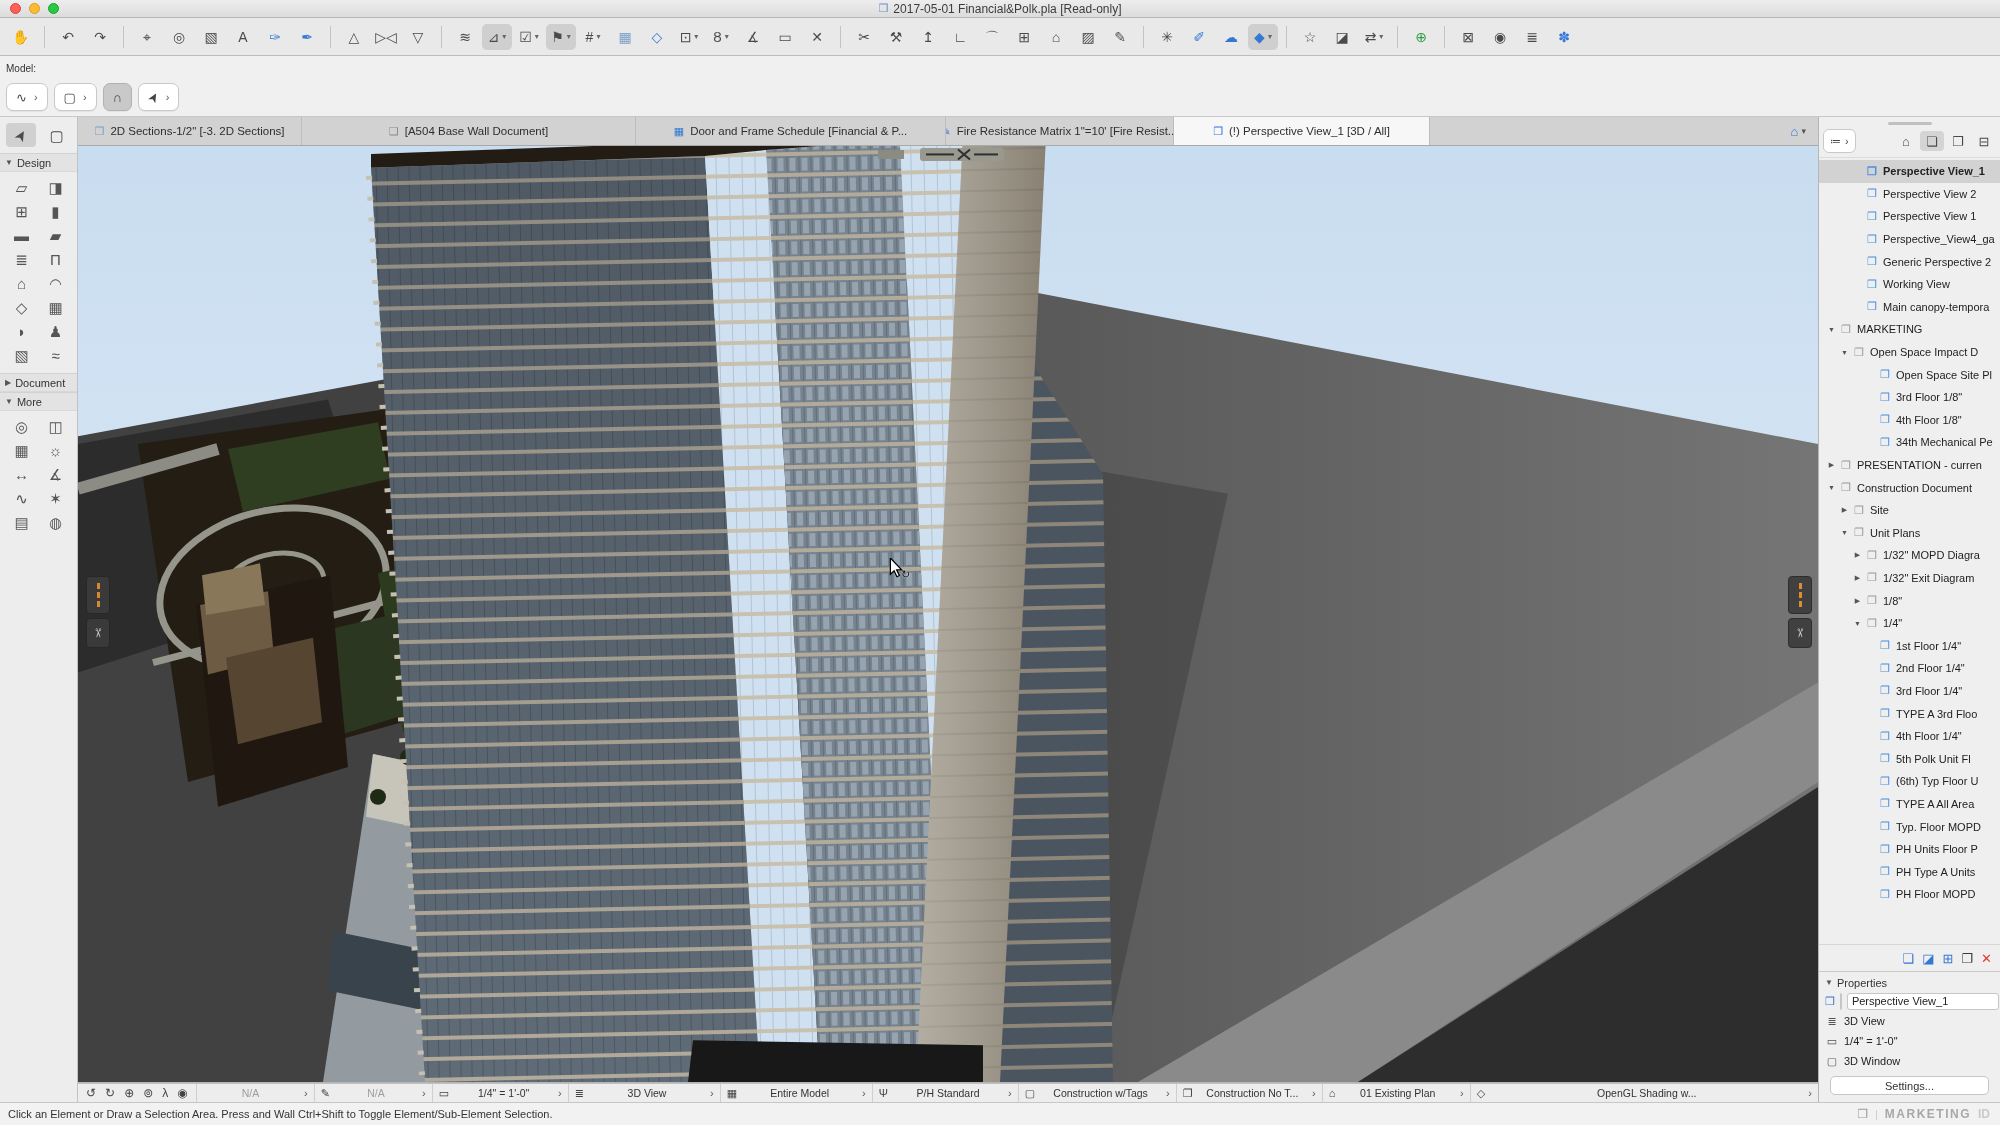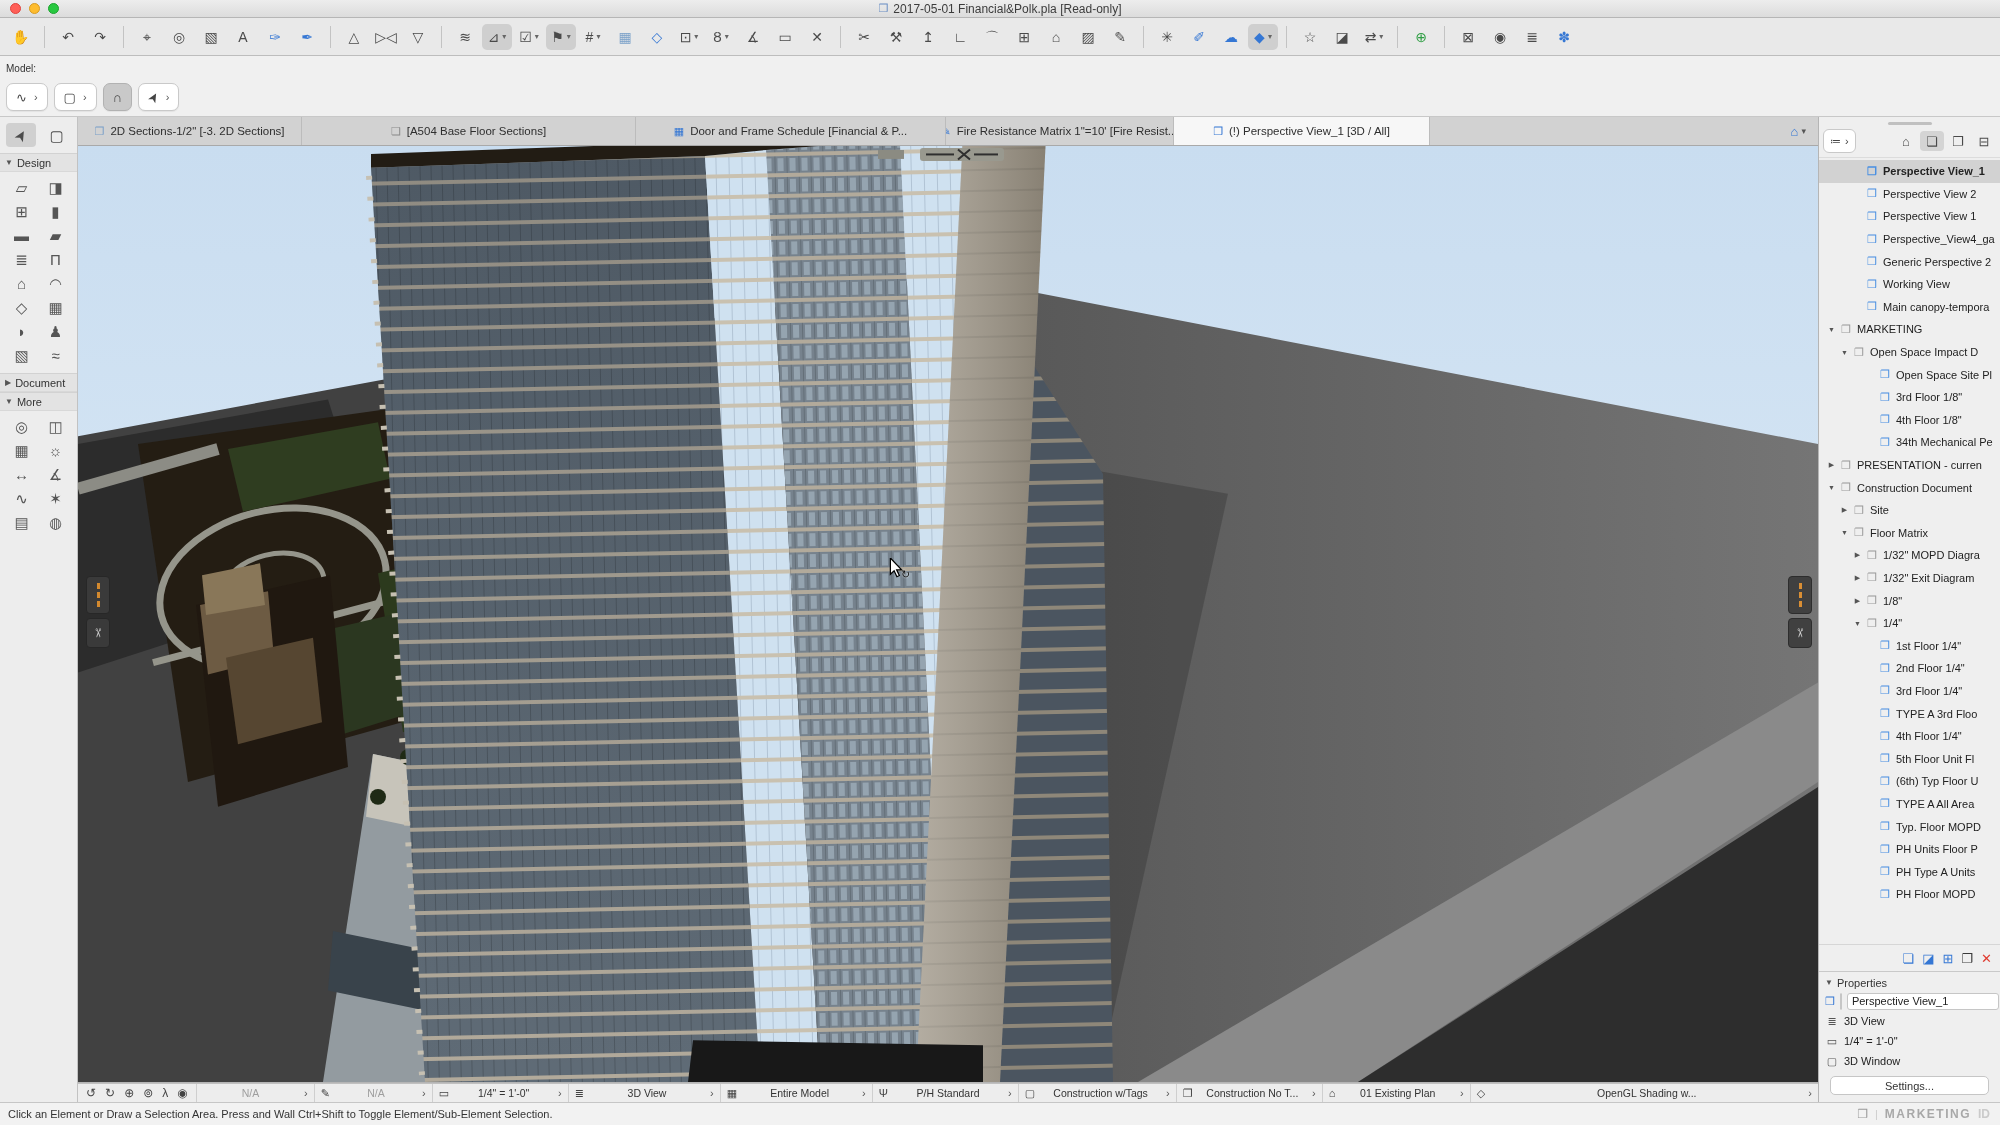--- a/index.html
+++ b/index.html
@@ -361,21 +361,21 @@
       </div>
 
     <div class="center">
       <div class="tabbar" id="tabbar">
           <div class="tab" style="width: 224px;">
             <span class="ticon" style="color: rgb(122, 160, 200);">❐</span>
             <span>2D Sections-1/2" [-3. 2D Sections]</span>
           </div>
           <div class="tab" style="width: 334px;">
             <span class="ticon" style="color: rgb(138, 138, 138);">❏</span>
-            <span>[A504 Base Floor Sections]</span>
+            <span>[A504 Base Wall Document]</span>
           </div>
           <div class="tab" style="width: 310px;">
             <span class="ticon" style="color: rgb(53, 119, 212);">▦</span>
             <span>Door and Frame Schedule  [Financial &amp; P...</span>
           </div>
           <div class="tab" style="width: 228px;">
             <span class="ticon" style="color: rgb(53, 119, 212);">✎</span>
             <span>Fire Resistance Matrix 1"=10' [Fire Resist...</span>
           </div>
           <div class="tab active" style="width: 256px;">
@@ -657,21 +657,21 @@
             <span>Construction Document</span>
           </div>
           <div class="trow" style="padding-left: 19px;">
             <span class="arr">▶</span>
             <span class="ticn" style="color: rgb(154, 154, 154);">❐</span>
             <span>Site</span>
           </div>
           <div class="trow" style="padding-left: 19px;">
             <span class="arr">▼</span>
             <span class="ticn" style="color: rgb(154, 154, 154);">❐</span>
-            <span>Floor Matrix</span>
+            <span>Unit Plans</span>
           </div>
           <div class="trow" style="padding-left: 32px;">
             <span class="arr">▶</span>
             <span class="ticn" style="color: rgb(154, 154, 154);">❐</span>
             <span>1/32" MOPD Diagra</span>
           </div>
           <div class="trow" style="padding-left: 32px;">
             <span class="arr">▶</span>
             <span class="ticn" style="color: rgb(154, 154, 154);">❐</span>
             <span>1/32" Exit Diagram</span>
@@ -707,21 +707,21 @@
             <span>TYPE A 3rd Floo</span>
           </div>
           <div class="trow" style="padding-left: 45px;">
             <span class="arr"></span>
             <span class="ticn" style="color: rgb(74, 144, 226);">❐</span>
             <span>4th Floor 1/4"</span>
           </div>
           <div class="trow" style="padding-left: 45px;">
             <span class="arr"></span>
             <span class="ticn" style="color: rgb(74, 144, 226);">❐</span>
-            <span>5th Floor Unit Fl</span>
+            <span>5th Polk Unit Fl</span>
           </div>
           <div class="trow" style="padding-left: 45px;">
             <span class="arr"></span>
             <span class="ticn" style="color: rgb(74, 144, 226);">❐</span>
             <span>(6th) Typ Floor U</span>
           </div>
           <div class="trow" style="padding-left: 45px;">
             <span class="arr"></span>
             <span class="ticn" style="color: rgb(74, 144, 226);">❐</span>
             <span>TYPE A All Area</span>

